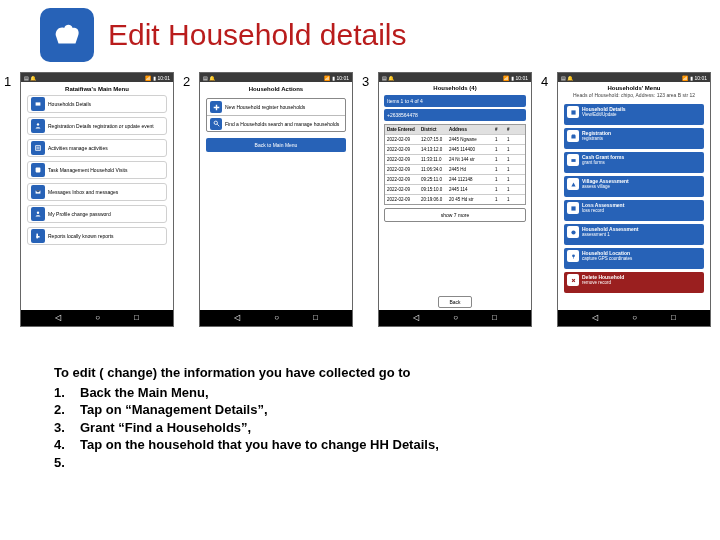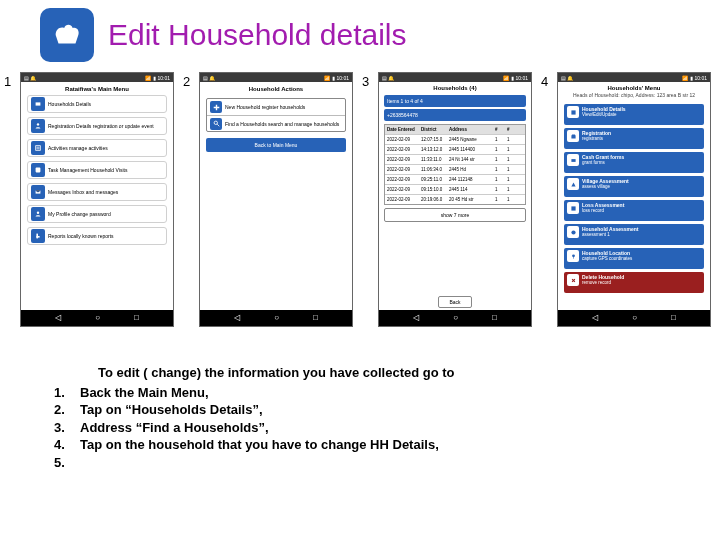--- a/index.html
+++ b/index.html
@@ -2,21 +2,21 @@
 <html><head>
 <meta charset="utf-8">
 <style>
   * { margin:0; padding:0; box-sizing:border-box; }
   body { width:720px; height:540px; background:#fff; font-family:Arial,Helvetica,sans-serif; position:relative; }
 
   
   .hdr { display:flex; align-items:center; gap:14px; padding:8px 20px 0 40px; }
   .logo { width:54px; height:54px; background:#2762b7; border-radius:10px; display:flex; align-items:center; justify-content:center; }
   .logo svg { width:34px; height:34px; }
-  .title { font-size:30px; font-weight:400; color:#a21caf; font-family:"Segoe UI",Arial,sans-serif; }
+  .title { font-size:30px; font-weight:400; color:#b91c1c; font-family:"Segoe UI",Arial,sans-serif; }
 
   
   .row { display:flex; gap:0; padding:10px 0 0 0; margin-left:4px; }
   .cell { display:flex; align-items:flex-start; width:180px; }
   .cell + .cell { margin-left:0; }
   .num { font-size:13px; font-weight:400; color:#000; width:16px; padding-top:2px; }
   .screen { width:154px; height:255px; border:1px solid #666; background:#fff; position:relative; overflow:hidden; font-size:6px; }
   .statbar { height:9px; background:#3a3a3a; position:relative; display:flex; justify-content:space-between; align-items:center; padding:0 3px; color:#fff; font-size:5px; }
   .navbar { position:absolute; bottom:0; left:0; right:0; height:16px; background:#000; display:flex; justify-content:space-evenly; align-items:center; }
   .navbar span { color:#fff; font-size:8px; line-height:1; }
@@ -55,21 +55,21 @@
   .s4-sub { text-align:center; font-size:5px; color:#444; padding-bottom:3px; }
   .s4-item { margin:3px 6px; background:#2762b7; border-radius:2px; height:21px; display:flex; align-items:flex-start; padding:2px 3px; color:#fff; }
   .s4-ic { width:12px; height:12px; background:#fff; border-radius:2px; margin-right:3px; flex-shrink:0; display:flex; align-items:center; justify-content:center; }
   .s4-ic svg { width:7px;height:7px; }
   .s4-txt { font-size:4.5px; line-height:1.2; }
   .s4-txt .t1 { font-weight:bold; font-size:5px; }
   .s4-del { background:#9a1f1f; }
 
   
   .inst { position:absolute; left:54px; top:364px; font-size:13px; line-height:1.35; }
-  .inst-lede { font-weight:bold; margin-bottom:2px;margin-left:44px; }
+  .inst-lede { font-weight:bold; margin-bottom:2px; }
   .inst-row { display:flex; }
   .inst-n { width:26px; font-weight:bold; }
   .inst-t { font-weight:bold; }
 </style>
 </head>
 <body>
 
 <div class="hdr">
   <div class="logo">
     <svg viewBox="0 0 24 24">
@@ -388,25 +388,25 @@
 
 <div class="inst">
   <div class="inst-lede">To edit ( change) the information you have collected  go to</div>
   <div id="steps">
       <div class="inst-row">
         <div class="inst-n">1.</div>
         <div class="inst-t">Back the Main Menu,</div>
       </div>
       <div class="inst-row">
         <div class="inst-n">2.</div>
-        <div class="inst-t">Tap on “Households Details”,</div>
+        <div class="inst-t">Tap on “Management Details”,</div>
       </div>
       <div class="inst-row">
         <div class="inst-n">3.</div>
-        <div class="inst-t">Address “Find a Households”,</div>
+        <div class="inst-t">Grant “Find a Households”,</div>
       </div>
       <div class="inst-row">
         <div class="inst-n">4.</div>
         <div class="inst-t">Tap on the household that you have to change HH Details,</div>
       </div>
       <div class="inst-row">
         <div class="inst-n">5.</div>
       </div>
     </div>
 </div>

